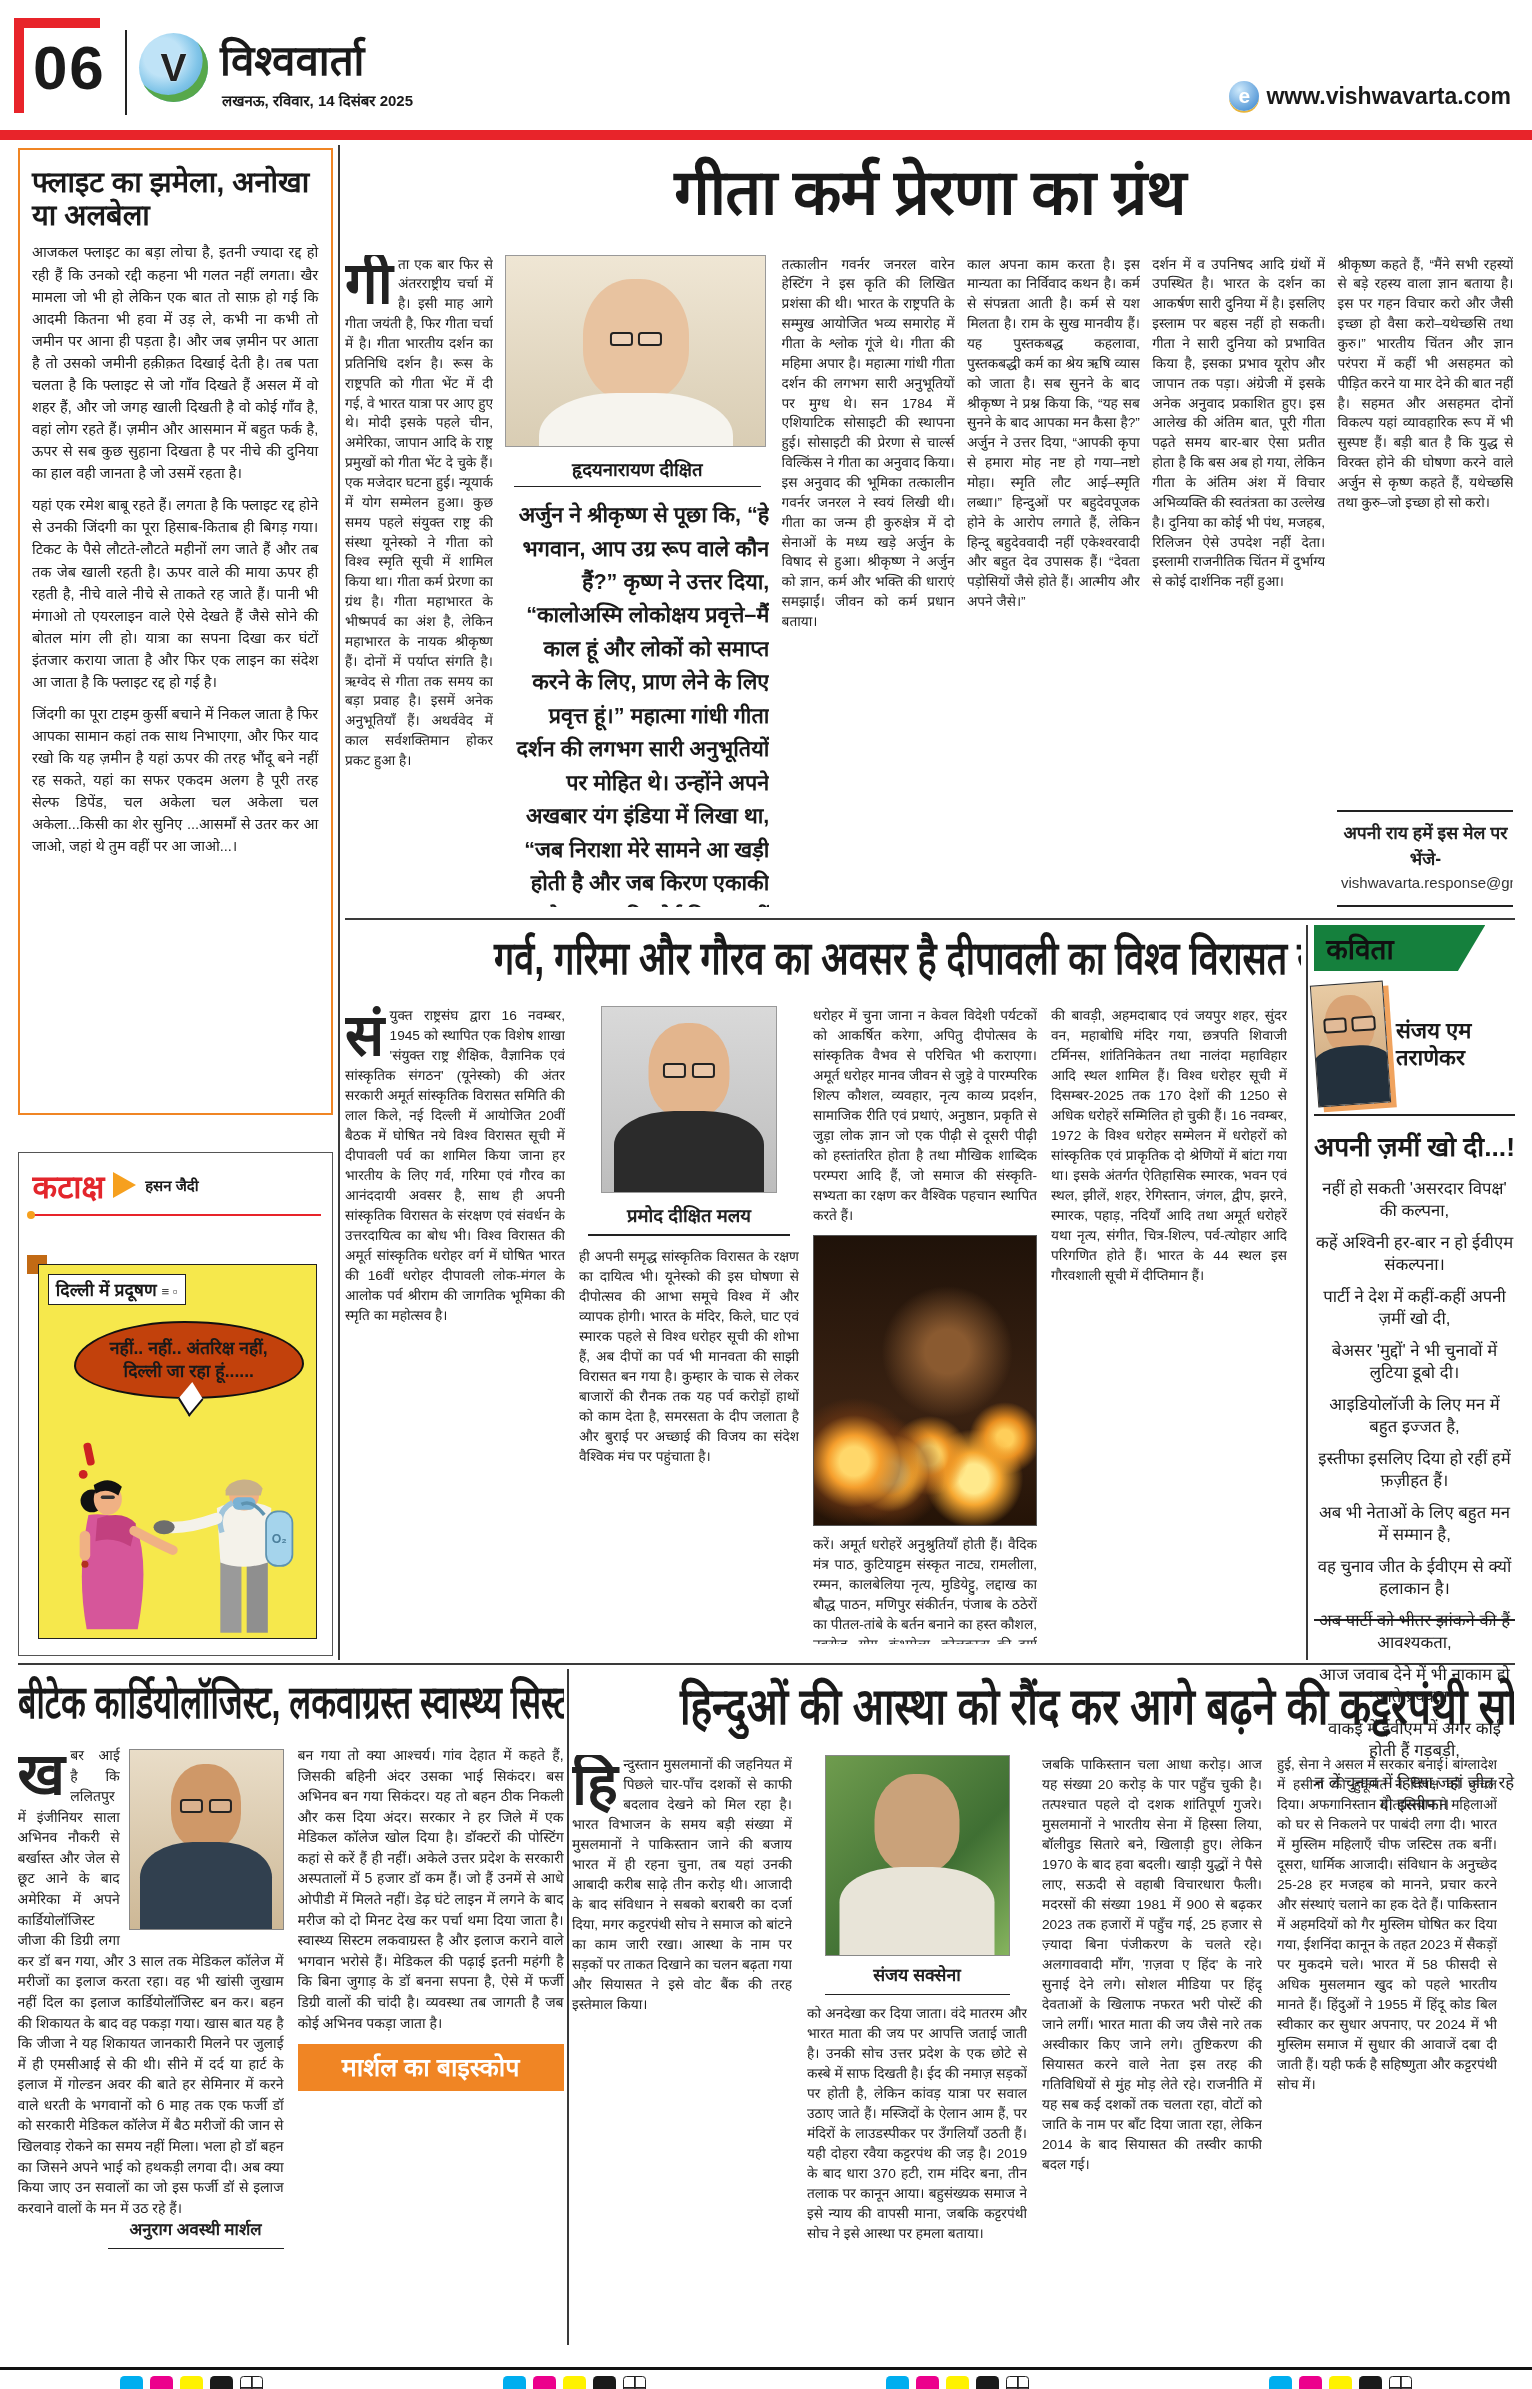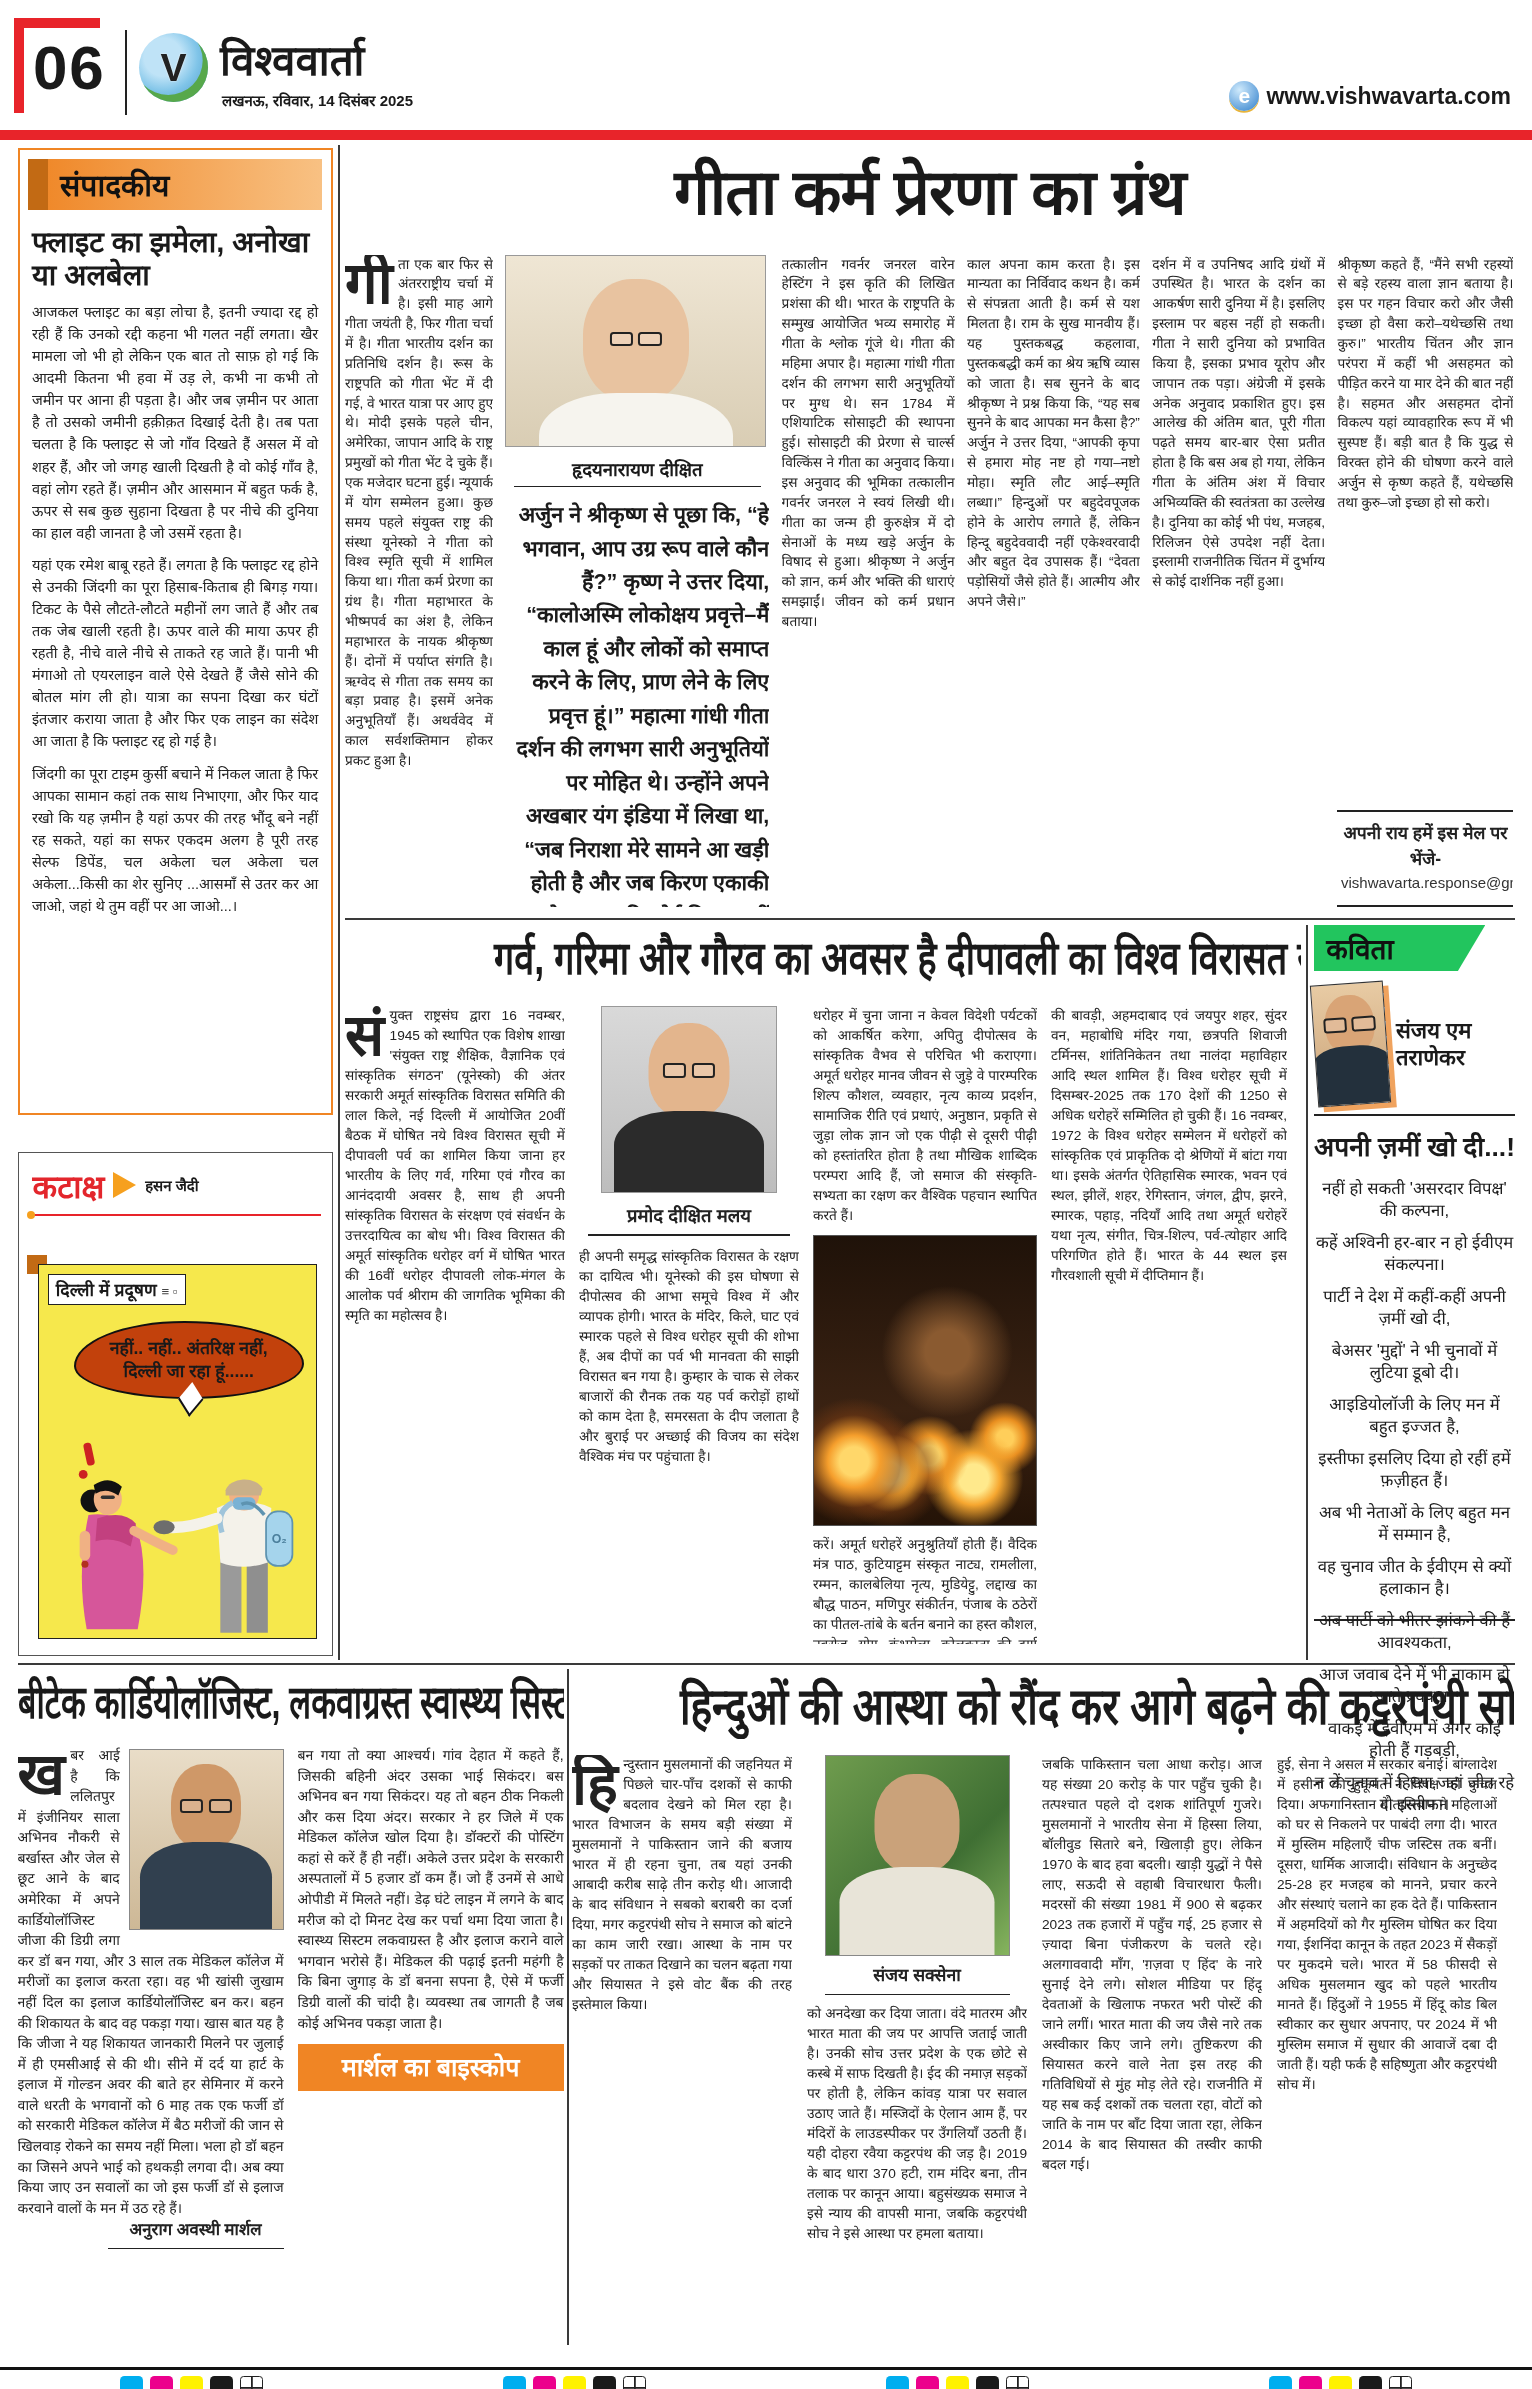--- a/index.html
+++ b/index.html
@@ -83,21 +83,21 @@
         background:
          radial-gradient(circle at 18% 78%,#ffd76a 0 5%,#f59e2c 9%,rgba(120,60,20,.55) 16%,transparent 22%),
          radial-gradient(circle at 34% 82%,#ffe98c 0 4%,#f6a730 8%,rgba(120,60,20,.5) 14%,transparent 20%),
          radial-gradient(circle at 52% 76%,#ffd76a 0 4%,#ef9726 8%,transparent 16%),
          radial-gradient(circle at 72% 84%,#ffe98c 0 5%,#f6a730 9%,transparent 17%),
          radial-gradient(circle at 86% 70%,#ffce5a 0 3%,#e98f20 7%,transparent 13%),
          radial-gradient(circle at 60% 40%,#8a5a30 0 10%,transparent 30%),
          linear-gradient(180deg,#1f1209,#3a2212 60%,#241307);}
   
   .poem{position:absolute;left:1314px;top:925px;width:201px;height:696px;border-bottom:2.6px solid #222;box-sizing:border-box;}
-  .p-band{width:159px;height:46px;background:#22c55e;color:#111;font-size:28px;font-weight:800;
+  .p-band{width:159px;height:46px;background:#15803d;color:#111;font-size:28px;font-weight:800;
           display:flex;align-items:center;padding-left:12.3px;clip-path:polygon(0 0,100% 0,84% 100%,0 100%);}
   .p-authwrap{display:flex;align-items:center;gap:8.8px;margin:12.3px 0 5.3px 0;}
   .p-photo{width:92px;height:122px;transform:rotate(-4deg);box-shadow:5.3px 5.3px 0 #f0a35e;border:1.8px solid #333;}
   .p-author{font-size:22px;font-weight:800;line-height:1.25;}
   .p-title{border-top:2.6px solid #222;margin-top:8.8px;padding-top:12.3px;font-size:26.4px;font-weight:800;text-align:center;}
   .p-lines{margin-top:14px;font-size:16.7px;line-height:1.3;text-align:center;}
   .p-lines div{margin-bottom:10.6px;}
   
   .btech{position:absolute;left:17.6px;top:1669px;width:546px;height:676px;overflow:hidden;}
   .b-headwrap{overflow:hidden;white-space:nowrap;}
@@ -153,24 +153,20 @@
   </div>
   <div class="redbar"></div>
 
   <div class="vline" style="left:338px;top:145px;height:1515px;"></div>
   <div class="vline" style="left:1306px;top:925px;height:735px;"></div>
   <div class="vline" style="left:567px;top:1669px;height:676px;"></div>
   <div class="hline" style="left:345px;top:918px;width:1170px;"></div>
   <div class="hline" style="left:17.6px;top:1663px;width:1497px;"></div>
 
   <div class="editorial">
-    <div class="ed-band">
-      <span class="sq"></span>
-      <span class="lbl">संपादकीय</span>
-    </div>
     <div class="ed-head">फ्लाइट का झमेला, अनोखा या अलबेला</div>
     <div class="ed-body">
       <p>आजकल फ्लाइट का बड़ा लोचा है, इतनी ज्यादा रद्द हो रही हैं कि उनको रद्दी कहना भी गलत नहीं लगता। खैर मामला जो भी हो लेकिन एक बात तो साफ़ हो गई कि आदमी कितना भी हवा में उड़ ले, कभी ना कभी तो जमीन पर आना ही पड़ता है। और जब ज़मीन पर आता है तो उसको जमीनी हक़ीक़त दिखाई देती है। तब पता चलता है कि फ्लाइट से जो गाँव दिखते हैं असल में वो शहर हैं, और जो जगह खाली दिखती है वो कोई गाँव है, वहां लोग रहते हैं। ज़मीन और आसमान में बहुत फर्क है, ऊपर से सब कुछ सुहाना दिखता है पर नीचे की दुनिया का हाल वही जानता है जो उसमें रहता है।</p>
       <p>यहां एक रमेश बाबू रहते हैं। लगता है कि फ्लाइट रद्द होने से उनकी जिंदगी का पूरा हिसाब-किताब ही बिगड़ गया। टिकट के पैसे लौटते-लौटते महीनों लग जाते हैं और तब तक जेब खाली रहती है। ऊपर वाले की माया ऊपर ही रहती है, नीचे वाले नीचे से ताकते रह जाते हैं। पानी भी मंगाओ तो एयरलाइन वाले ऐसे देखते हैं जैसे सोने की बोतल मांग ली हो। यात्रा का सपना दिखा कर घंटों इंतजार कराया जाता है और फिर एक लाइन का संदेश आ जाता है कि फ्लाइट रद्द हो गई है।</p>
       <p>जिंदगी का पूरा टाइम कुर्सी बचाने में निकल जाता है फिर आपका सामान कहां तक साथ निभाएगा, और फिर याद रखो कि यह ज़मीन है यहां ऊपर की तरह भौंदू बने नहीं रह सकते, यहां का सफर एकदम अलग है पूरी तरह सेल्फ डिपेंड, चल अकेला चल अकेला चल अकेला...किसी का शेर सुनिए ...आसमाँ से उतर कर आ जाओ, जहां थे तुम वहीं पर आ जाओ...।</p>
     </div>
   </div>
 
   <div class="geeta">
     <div class="g-head">गीता कर्म प्रेरणा का ग्रंथ</div>

